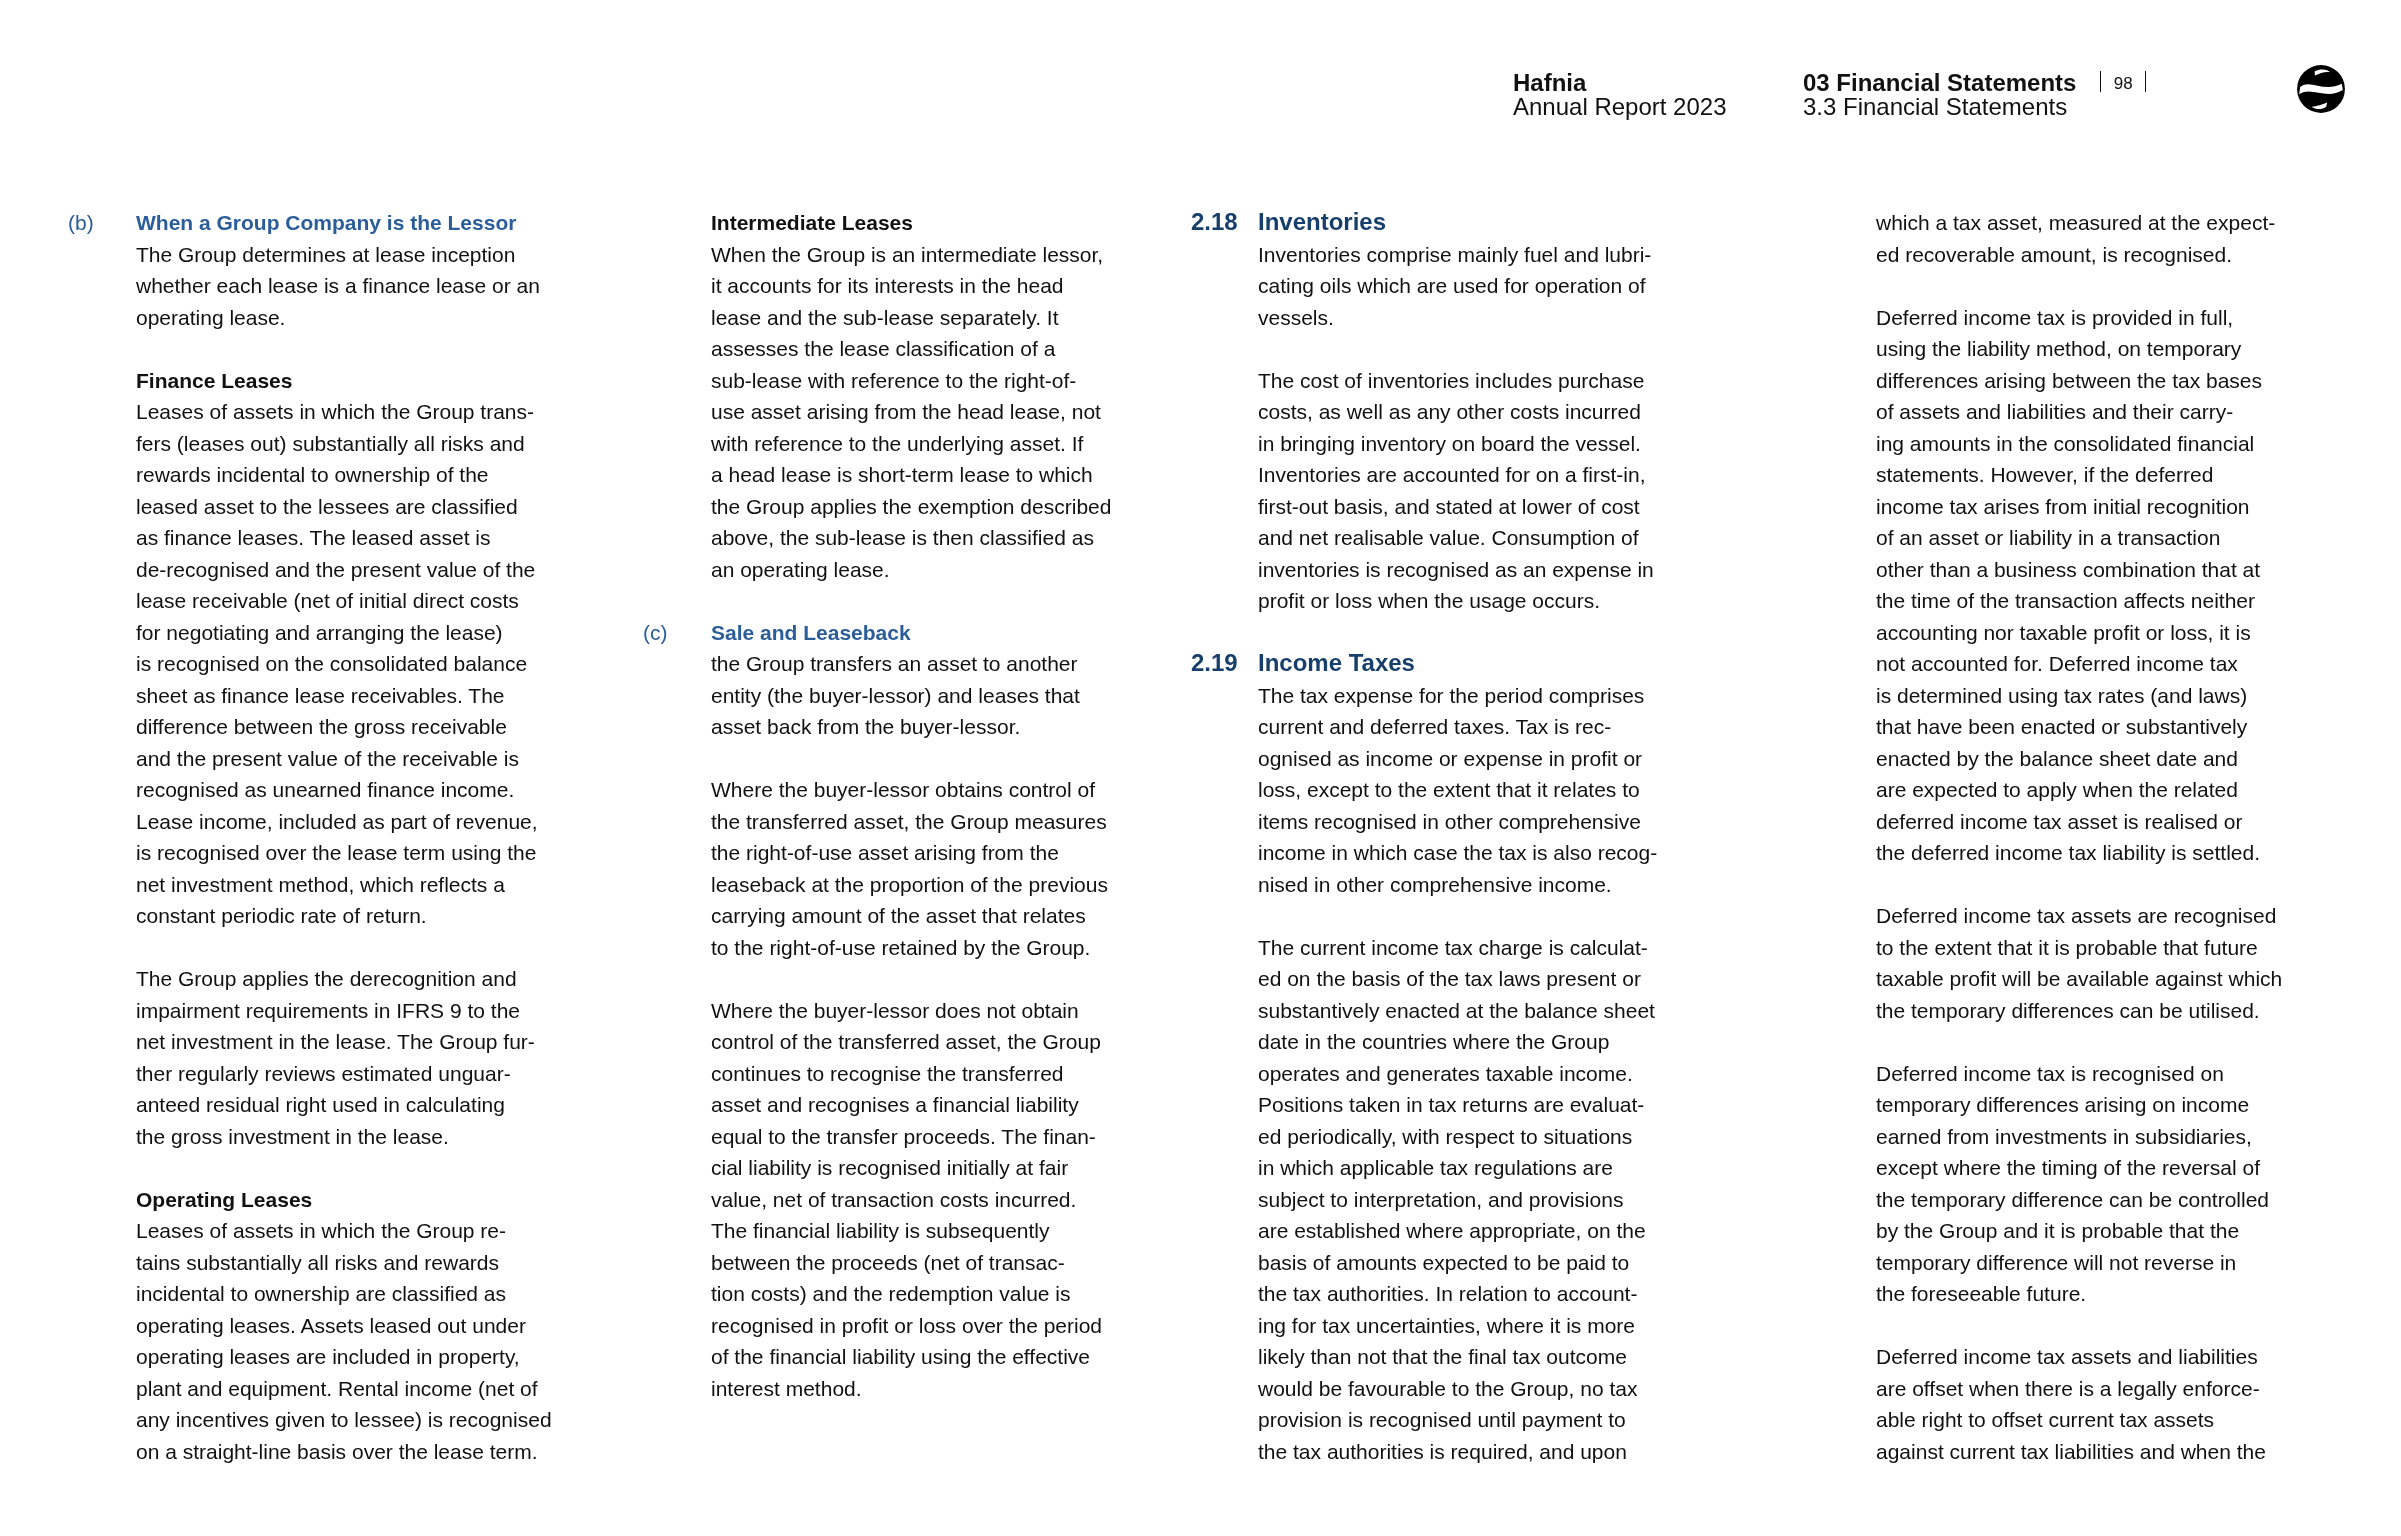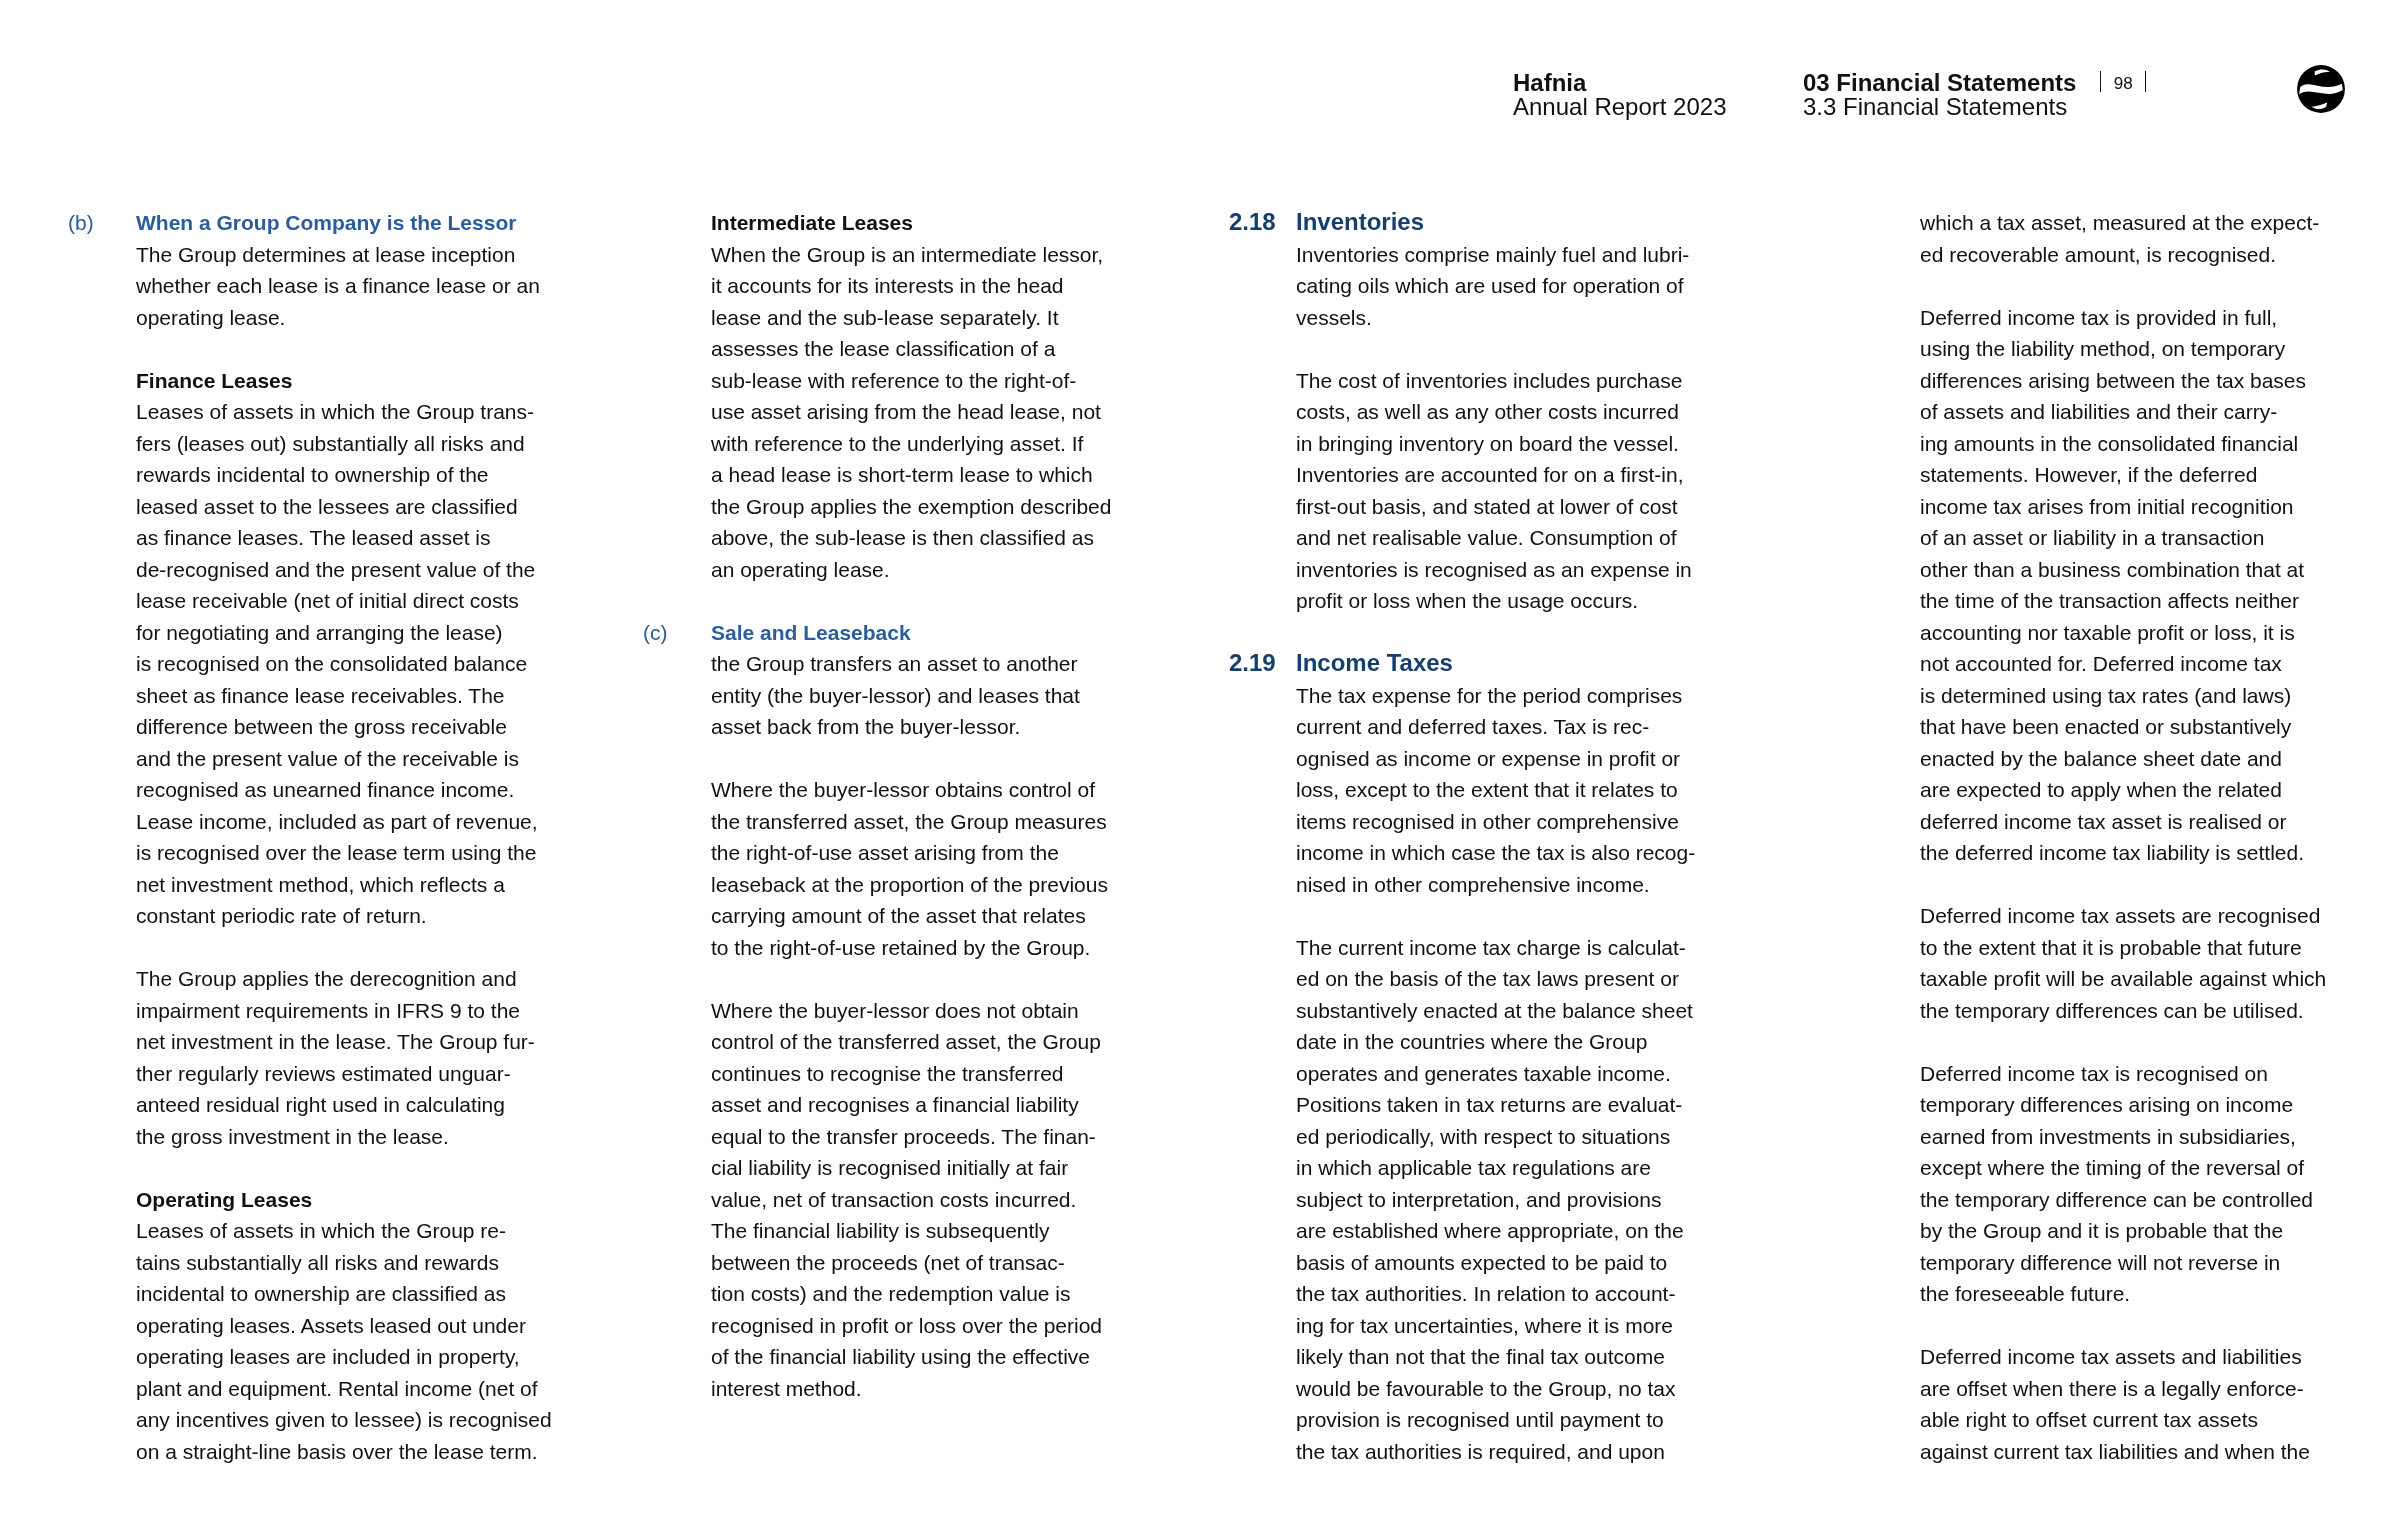--- a/index.html
+++ b/index.html
@@ -15,22 +15,22 @@
   #hdr-page { position: absolute; top: 71px; left: 2100px; font-size: 17px; line-height: 24px;
               white-space: nowrap; }
   #hdr-page .bar { display: inline-block; width: 1.4px; height: 20.5px; background: #111; vertical-align: -2.7px; }
   #hdr-page .num { display: inline-block; padding: 0 12.3px; }
   #logo { position: absolute; left: 2295px; top: 63px; width: 52px; height: 52px; }
 
   
   .col { position: absolute; top: 207px; font-size: 21px; line-height: 31.5px; }
   #col1 { left: 68px; }
   #col2 { left: 643px; }
-  #col3 { left: 1229px; }
-  #col4 { left: 1876px; margin-left: 44px; }
+  #col3 { left: 1191px; }
+  #col4 { left: 1876px; }
 
   .ln { display: block; height: 31.5px; white-space: nowrap; }
   .ind { padding-left: 68px; }
   #col3 .ind { padding-left: 67px; }
   .blank { display: block; height: 31.5px; }
 
   .sub-h { display: block; height: 31.5px; white-space: nowrap; position: relative; color: #2a5d9a; font-weight: bold; }
   .sub-h .lbl { position: absolute; left: 0; font-weight: normal; font-size: 21px; }
   .sub-h .ttl { position: absolute; left: 68px; }
 

